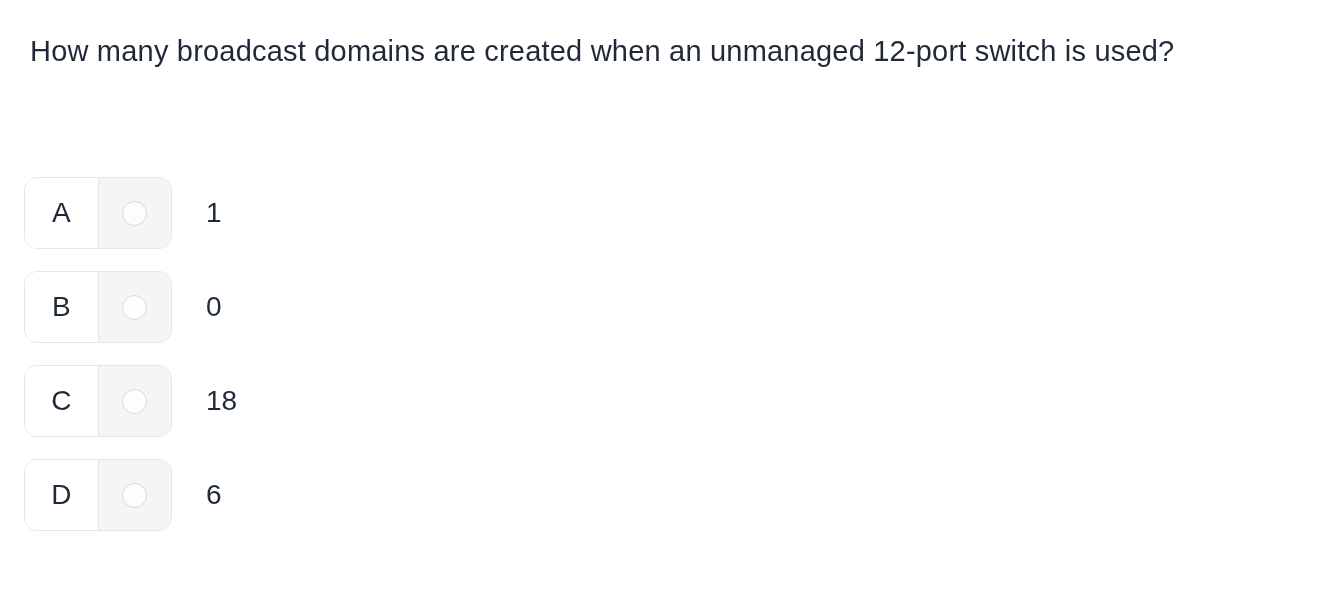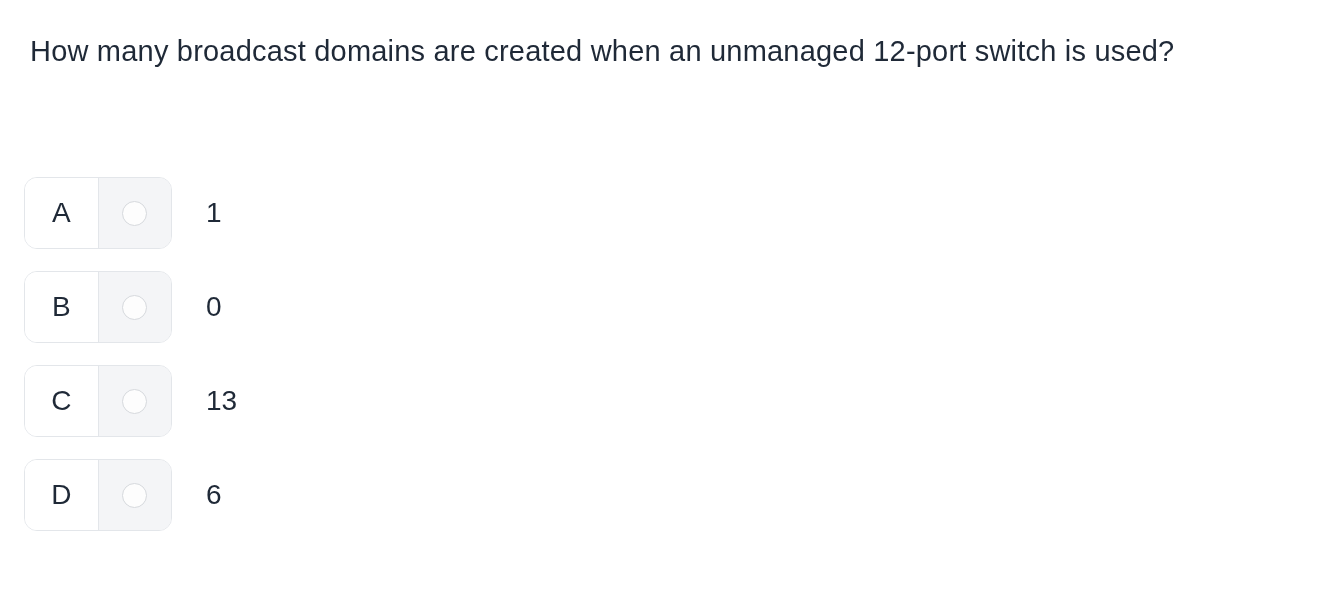--- a/index.html
+++ b/index.html
@@ -112,21 +112,21 @@
       <div class="answer">0</div>
     </div>
 
     <div class="option-row">
       <div class="pill">
         <div class="letter-cell">C</div>
         <div class="radio-cell">
           <span class="radio"></span>
         </div>
       </div>
-      <div class="answer">13</div>
+      <div class="answer">18</div>
     </div>
 
     <div class="option-row">
       <div class="pill">
         <div class="letter-cell">D</div>
         <div class="radio-cell">
           <span class="radio"></span>
         </div>
       </div>
       <div class="answer">6</div>

